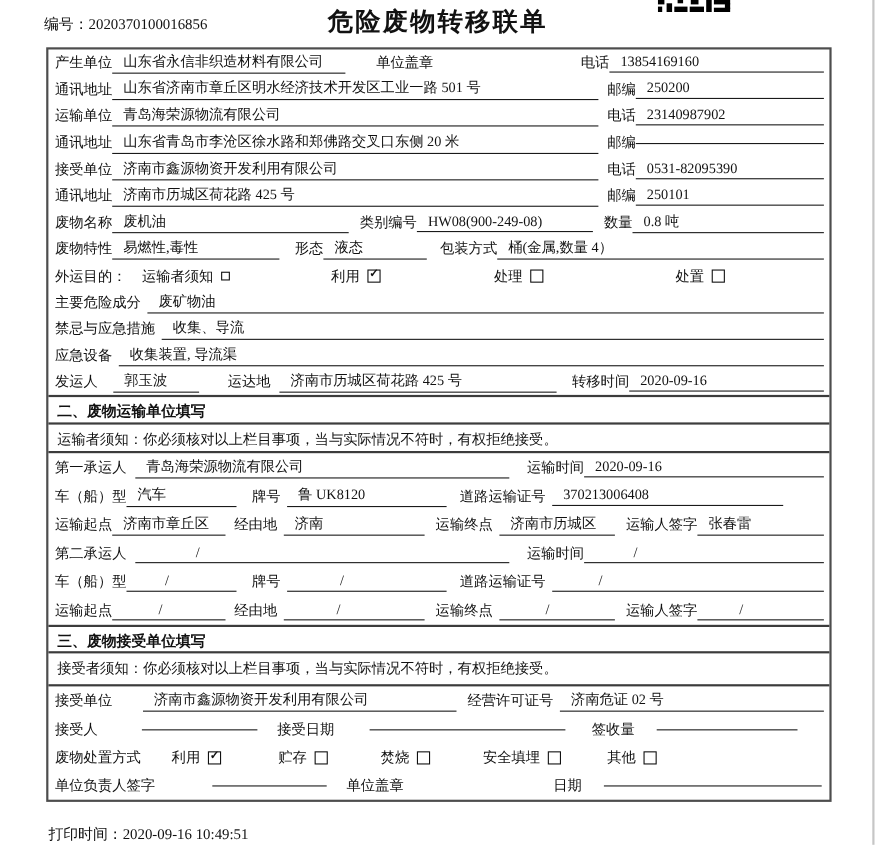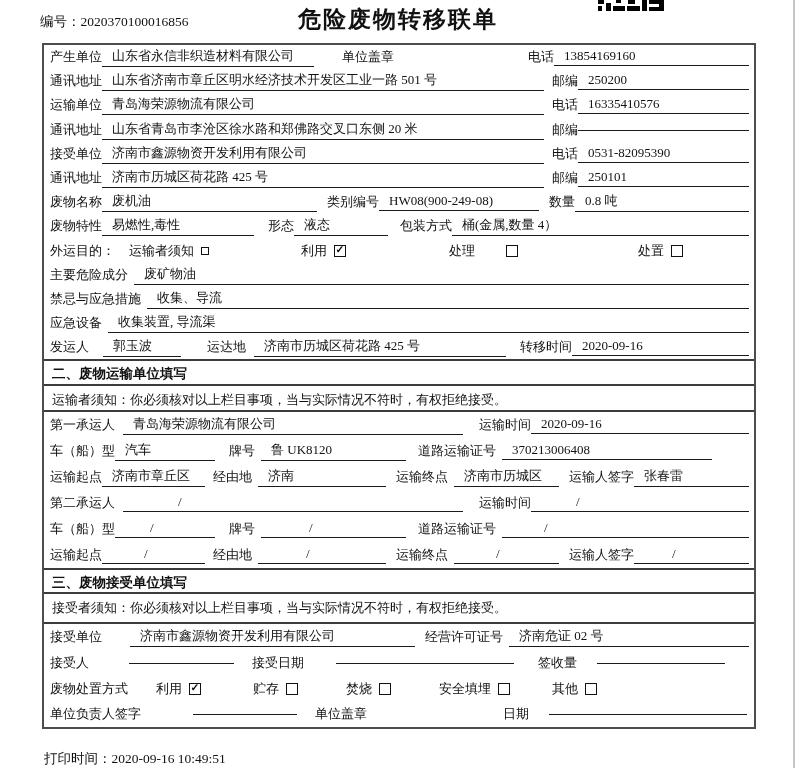--- a/index.html
+++ b/index.html
@@ -81,21 +81,21 @@
       <span class="lbl">通讯地址</span>
       <span class="val" style="width:442px;">山东省济南市章丘区明水经济技术开发区工业一路 501 号</span>
       <span class="lbl" style="margin-left:8px;">邮编</span>
       <span class="val fill">250200</span>
     </div>
 
     <div class="row">
       <span class="lbl">运输单位</span>
       <span class="val" style="width:442px;">青岛海荣源物流有限公司</span>
       <span class="lbl" style="margin-left:8px;">电话</span>
-      <span class="val fill">16335410576</span>
+      <span class="val fill">23140987902</span>
     </div>
 
     <div class="row">
       <span class="lbl">通讯地址</span>
       <span class="val" style="width:442px;">山东省青岛市李沧区徐水路和郑佛路交叉口东侧 20 米</span>
       <span class="lbl" style="margin-left:8px;">邮编</span>
       <span class="val fill"></span>
     </div>
 
     <div class="row">
@@ -133,21 +133,21 @@
     <div class="row">
       <span class="lbl">外运目的：</span>
       <span class="opt" style="margin-left:14px;">
         <span>运输者须知</span>
         <span class="cb cb-sm"></span>
       </span>
       <span class="opt" style="margin-left:92px;">
         <span>利用</span>
         <span class="cb">✓</span>
       </span>
-      <span class="opt" style="margin-left:103px;gap:24px;">
+      <span class="opt" style="margin-left:103px;">
         <span>处理</span>
         <span class="cb"></span>
       </span>
       <span class="opt" style="margin-left:120px;">
         <span>处置</span>
         <span class="cb"></span>
       </span>
     </div>
 
     <div class="row">

